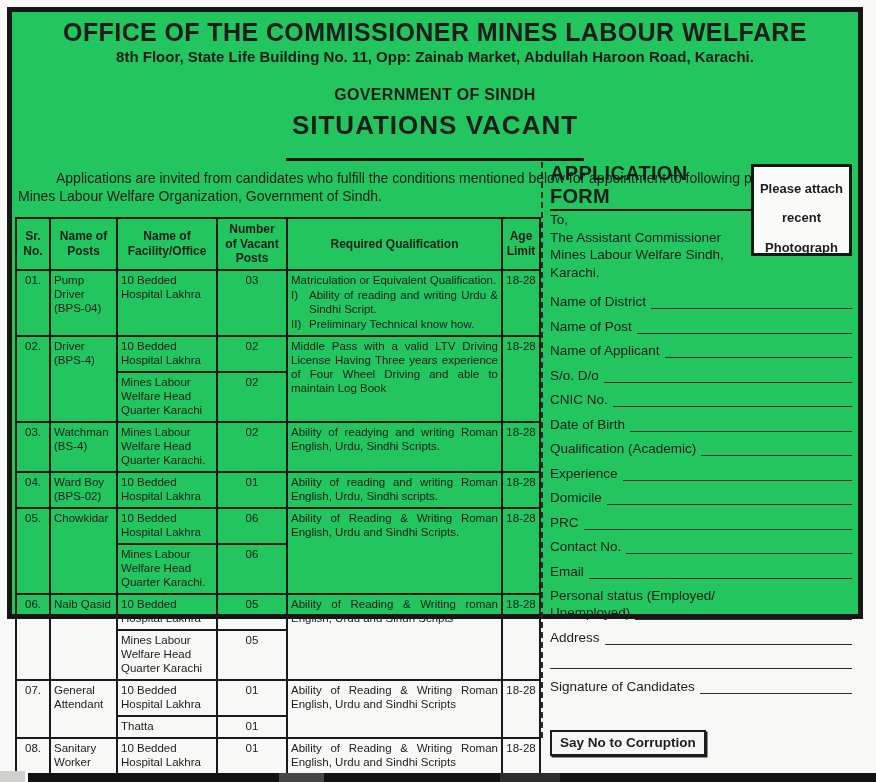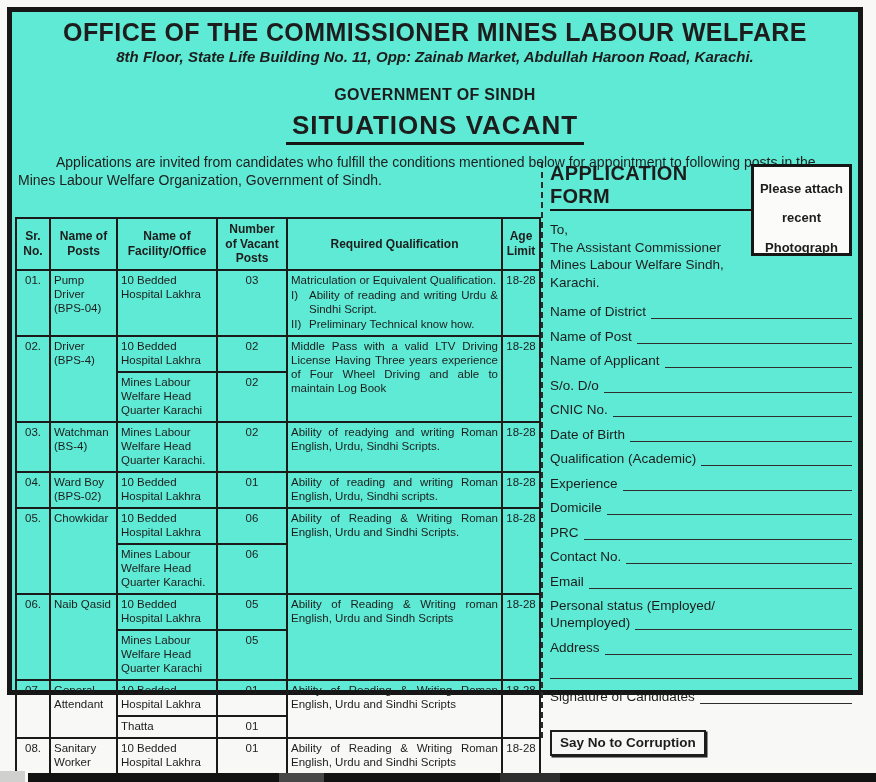--- a/index.html
+++ b/index.html
@@ -6,31 +6,31 @@
   html,body { width:876px; height:782px; }
   body {
     position:relative;
     background:#f8f8f6;
     font-family:"Liberation Sans","DejaVu Sans",sans-serif;
     color:#1d1d1d;
     overflow:hidden;
   }
   .ad-frame {
     position:absolute; left:7px; top:7px;
-    width:856px; height:688px;
+    width:856px; height:612px;
     border:5px solid #161616;
-    background:#5eead4;
+    background:#22c55e;
   }
   
   .ad-header { position:absolute; top:7px; left:0; right:0; text-align:center; }
   .h-title   { font-size:25px; font-weight:bold; letter-spacing:.4px; line-height:1.05; }
-  .h-address { font-size:15px; font-weight:bold; margin-top:3px;font-style:italic; }
+  .h-address { font-size:15px; font-weight:bold; margin-top:3px; }
   .h-govt    { font-size:16px; font-weight:bold; margin-top:21px; letter-spacing:.3px; }
   .h-headline{ display:inline-block; font-size:26px; font-weight:bold; letter-spacing:1px;
-               margin-top:6px; border-bottom:3px solid #161616; padding:0 6px 1px; }
+               margin-top:6px; border-bottom:3px solid #161616; padding:0 6px 17px; }
   .h-intro   { font-size:14px; text-align:left; margin:8px 6px 12px; line-height:1.3;
                text-indent:38px; }
   
   .left-col { position:absolute; left:3px; top:158px; width:524px; height:594px;
               display:flex; flex-direction:column;margin-top:47px; }
   table.vac { border-collapse:collapse; width:100%; table-layout:fixed; }
   table.vac th, table.vac td { border:2px solid #1a1a1a; vertical-align:top;
               font-size:11.5px; line-height:1.22; padding:2px 3px 4px; }
   table.vac th { font-weight:bold; text-align:center; white-space:pre-line;
               vertical-align:middle; padding:3px 2px; font-size:12px; }
@@ -46,21 +46,21 @@
                text-indent:36px; margin-top:5px; }
   
   .dashed-sep { position:absolute; left:529px; top:150px; height:576px; width:0;
                 border-left:2px dashed #2a2a2a; }
   
   .right-col { position:absolute; left:538px; top:150px; width:302px; height:594px;
                display:flex; flex-direction:column; }
   .form-head { display:flex; justify-content:flex-start; }
   .form-title { display:inline-block; font-size:20px; font-weight:bold;
                 letter-spacing:.3px; border-bottom:2px solid #161616; padding-bottom:1px; }
-  .to-block { font-size:13.5px; line-height:1.3; margin-top:10px; white-space:pre-line; }
+  .to-block { font-size:13.5px; line-height:1.3; white-space:pre-line; }
   .photo-box { flex:0 0 auto; width:101px; height:92px; border:3px solid #161616;
                background:#fbfbf9; text-align:center; font-weight:bold; font-size:13px;
                padding-top:7px; line-height:2.25; white-space:pre-line; margin-top:2px; }
   .fields { margin-top:13px; }
   .field { display:flex; align-items:flex-end; font-size:13.5px; margin-bottom:9.5px;justify-content:flex-end; }
   .flabel { white-space:nowrap; }
   .fline { flex:1; border-bottom:1.4px solid #2e2e2e; margin-left:5px; height:15px; min-width:20px; }
   .fline-full { border-bottom:1.4px solid #2e2e2e; height:15px; margin-bottom:9.5px; }
   .field-wrap1 { font-size:13.5px; margin-bottom:2px; }
   .right-bottom { margin-top:auto; display:flex; justify-content:space-between;

